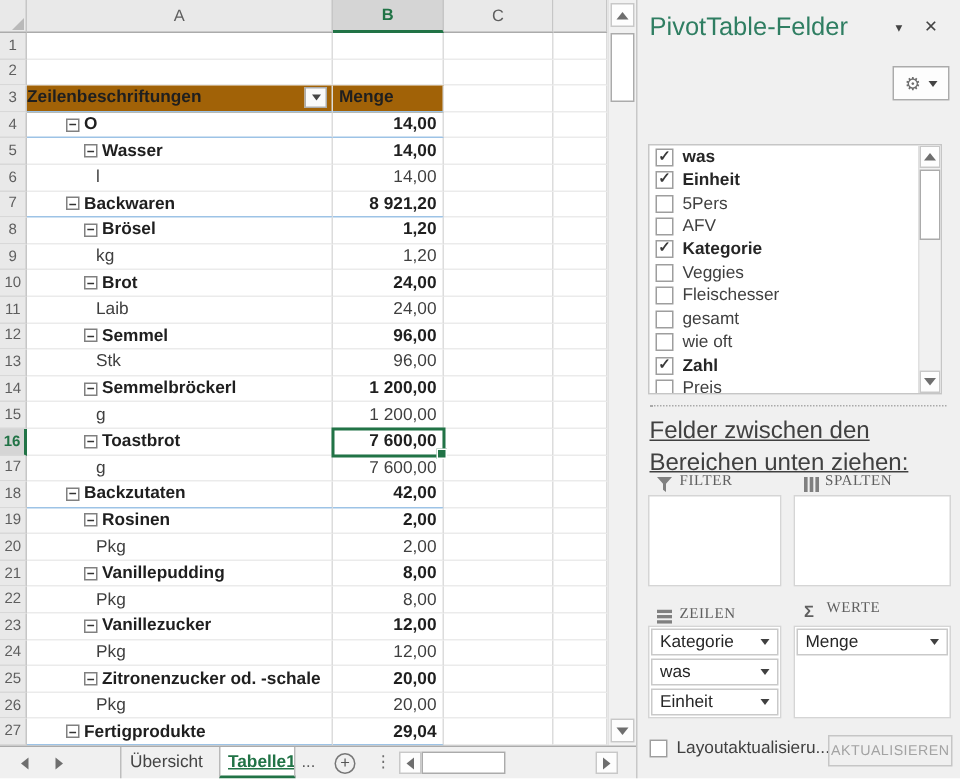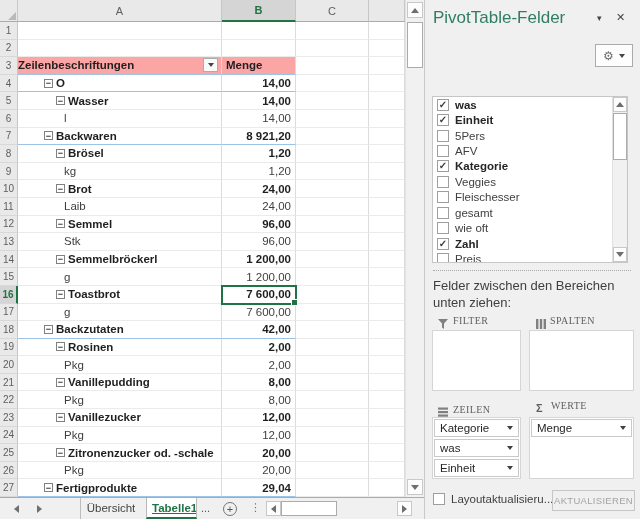--- a/index.html
+++ b/index.html
@@ -19,21 +19,21 @@
   .row{display:flex;height:17.6px;}
   .gut{box-sizing:border-box;width:18px;background:#E9E9E9;border-right:1px solid #C6C6C6;
        border-bottom:1px solid #D8D8D8;color:#5E5E5E;font-size:10px;display:flex;
        align-items:center;justify-content:center;}
   .gut.sel{background:#D5D5D5;color:#217346;font-weight:bold;border-right:2px solid #217346;}
   .cell{box-sizing:border-box;border-right:1px solid #DCDCDC;border-bottom:1px solid #EBEBEB;
         font-size:11.5px;color:#1F1F1F;display:flex;align-items:center;overflow:hidden;
         white-space:nowrap;}
   .cA{width:204px;} .cB{width:74px;justify-content:flex-end;padding-right:4px;}
   .cC{width:73px;} .cD{width:36px;}
-  .hdr .cA,.hdr .cB{background:#fca5a5;font-weight:bold;border-bottom:1px solid #9DC3E6;}
+  .hdr .cA,.hdr .cB{background:#a16207;font-weight:bold;border-bottom:1px solid #9DC3E6;}
   .hdr .cB{justify-content:flex-start;padding-left:4px;}
   .sep .cA,.sep .cB{border-bottom:1px solid #9DC3E6;}
   .lv1 .cA{padding-left:26px;} .lv2 .cA{padding-left:38px;} .lv3 .cA{padding-left:46px;}
   .lv1 .cA,.lv1 .cB,.lv2 .cA,.lv2 .cB{font-weight:bold;}
   .lv3 .cA,.lv3 .cB{color:#3F3F3F;}
   .xbox{box-sizing:border-box;width:9px;height:9px;border:1px solid #808080;background:#FFF;
         margin-right:3px;flex:0 0 9px;font-size:9px;line-height:6px;color:#333;display:flex;
         align-items:center;justify-content:center;}
   .afilter{box-sizing:border-box;margin-left:auto;margin-right:3px;width:15px;height:14px;
         background:#FAFAFA;border:1px solid #ACACAC;display:flex;align-items:center;
@@ -102,22 +102,22 @@
   .flabel{font-size:11.5px;color:#404040;}
   .fitem.bold .flabel{font-weight:bold;color:#262626;}
   .lscroll{position:absolute;right:0;top:0;width:15px;height:100%;background:#F1F1F1;
         border-left:1px solid #E0E0E0;box-sizing:border-box;}
   .lsbtn{position:absolute;left:0px;width:14px;height:15px;background:#FDFDFD;
         border:1px solid #C8C8C8;box-sizing:border-box;display:flex;align-items:center;
         justify-content:center;}
   .lthumb{position:absolute;left:0px;top:16px;width:14px;height:47px;background:#FFF;
         border:1px solid #ABABAB;box-sizing:border-box;}
   .dotline{position:absolute;left:8px;top:270px;width:198px;border-top:1px dotted #A9A9A9;}
-  .dragtext{position:absolute;left:8px;top:278px;width:185px;font-size:13px;color:#404040;
-        line-height:1.3;}
+  .dragtext{position:absolute;left:8px;top:278px;width:185px;font-size:16px;color:#404040;
+        line-height:1.3;text-decoration:underline;}
   .zone-h{position:absolute;font-size:10px;color:#5F5F5F;letter-spacing:.4px;font-family:Liberation Serif, serif;}
   .zone-i{position:absolute;}
   .zonebox{position:absolute;background:#FFF;border:1px solid #D5D5D5;box-sizing:border-box;}
   .pill{box-sizing:border-box;height:18px;margin:1px 1px 2px 1px;background:#FFF;
         border:1px solid #C9C9C9;display:flex;align-items:center;padding:0 5px;
         font-size:11.5px;color:#262626;}
   .pill .tri-d{margin-left:auto;border-top-color:#404040;}
   .defer{position:absolute;left:8px;top:493px;display:flex;align-items:center;}
   .defer .flabel{white-space:nowrap;}
   .updbtn{position:absolute;left:127px;top:490px;width:83px;height:21px;border:1px solid #C6C6C6;

